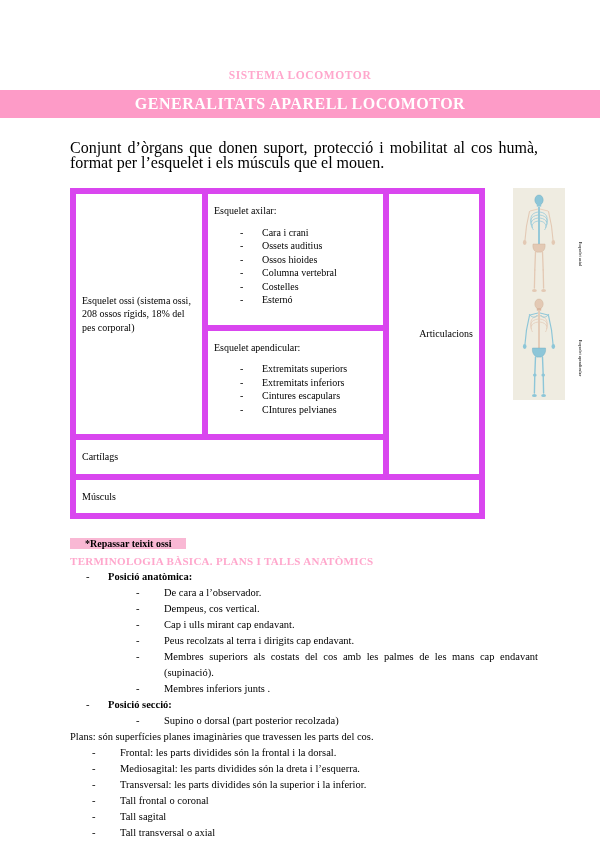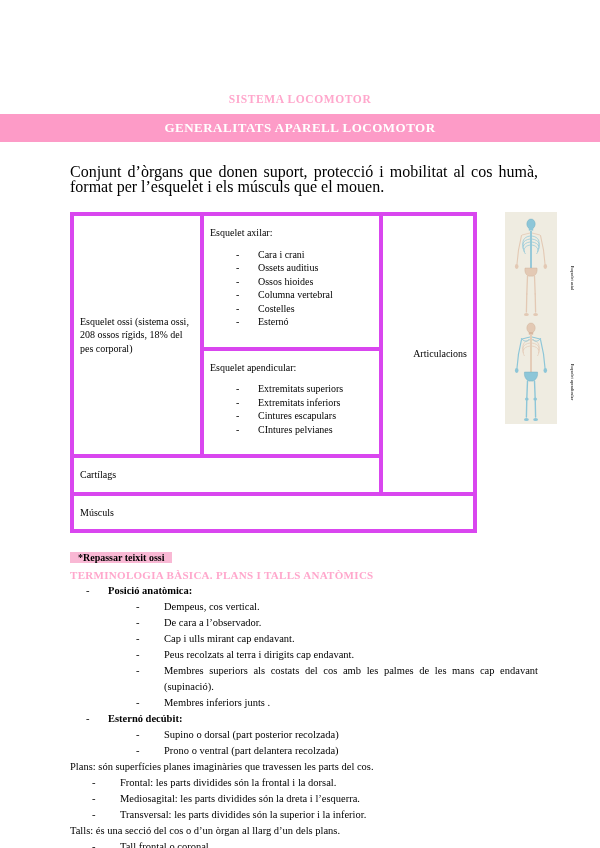--- a/index.html
+++ b/index.html
@@ -26,35 +26,35 @@
   }
 
   
   .doc-title {
     text-align: center;
     font-size: 11.5px;
     font-weight: bold;
     letter-spacing: 0.6px;
     color: #ffa7cc;
     margin: 0;
-    padding: 92px 0 0 0;
+    padding: 68px 0 0 0;
     line-height: 14px;
   }
 
   .banner {
     margin-top: 8px;
     width: 100%;
     background: #fd9bc7;
     height: 28px;
     display: flex;
     align-items: center;
     justify-content: center;
   }
   .banner-text {
-    font-size: 13px;
+    font-size: 16px;
     font-weight: bold;
     letter-spacing: 0.5px;
     color: #ffffff;
   }
 
   
   .content {
     padding: 0 62px 0 70px;
   }
 
@@ -72,21 +72,21 @@
     display: flex;
     align-items: flex-start;
   }
 
   table.loco {
     border-collapse: collapse;
     width: 357px;
     table-layout: fixed;
   }
   table.loco td {
-    border: 4px solid #d946ef;
+    border: 6px solid #d946ef;
     vertical-align: middle;
     padding: 10px 6px;
     font-size: 10px;
     line-height: 13.5px;
   }
   td.c-esquelet {
     width: 114px;
   }
   td.c-mid {
     width: 163px;
@@ -148,21 +148,21 @@
   
   .notes {
     margin-top: 14px;
   }
   .repassar {
     font-size: 10px;
     font-weight: bold;
     color: #000;
     background: #f9b8d4;
     display: inline;
-    padding: 0 8px;
+    padding: 0 15px;
     line-height: 14px;
   }
   .section-head {
     margin: 3px 0 1px 0;
     font-size: 11px;
     font-weight: bold;
     color: #ffa7cc;
     letter-spacing: 0.3px;
     line-height: 14px;
   }
@@ -383,49 +383,45 @@
       <div>
         <span class="repassar">*Repassar teixit ossi</span>
       </div>
 
       <div class="section-head">TERMINOLOGIA BÀSICA. PLANS I TALLS ANATÒMICS</div>
 
       <ul class="lvl1">
         <li>
           <span>Posició anatòmica:</span>
           <ul class="lvl2">
+            <li>De cara a l’observador.</li>
             <li>Dempeus, cos vertical.</li>
-            <li>De cara a l’observador.</li>
             <li>Cap i ulls mirant cap endavant.</li>
             <li>Peus recolzats al terra i dirigits cap endavant.</li>
             <li>Membres superiors als costats del cos amb les palmes de les mans cap endavant (supinació).</li>
             <li>Membres inferiors junts .</li>
           </ul>
         </li>
         <li>
-          <span>Esternó decúbit:</span>
+          <span>Posició secció:</span>
           <ul class="lvl2">
             <li>Supino o dorsal (part posterior recolzada)</li>
-            <li>Prono o ventral (part delantera recolzada)</li>
           </ul>
         </li>
       </ul>
 
       <p class="para-lead">
         <b>Plans:</b><span> són superfícies planes imaginàries que travessen les parts del cos.</span>
       </p>
       <ul class="lvl-flat">
         <li>Frontal: les parts dividides són la frontal i la dorsal.</li>
         <li>Mediosagital: les parts dividides són la dreta i l’esquerra.</li>
         <li>Transversal: les parts dividides són la superior i la inferior.</li>
       </ul>
 
-      <p class="para-lead">
-        <b>Talls:</b><span> és una secció del cos o d’un òrgan al llarg d’un dels plans.</span>
-      </p>
       <ul class="lvl-flat">
         <li>Tall frontal o coronal</li>
         <li>Tall sagital</li>
         <li>Tall transversal o axial</li>
       </ul>
 
     </div>
 
   </div>
 </div>

